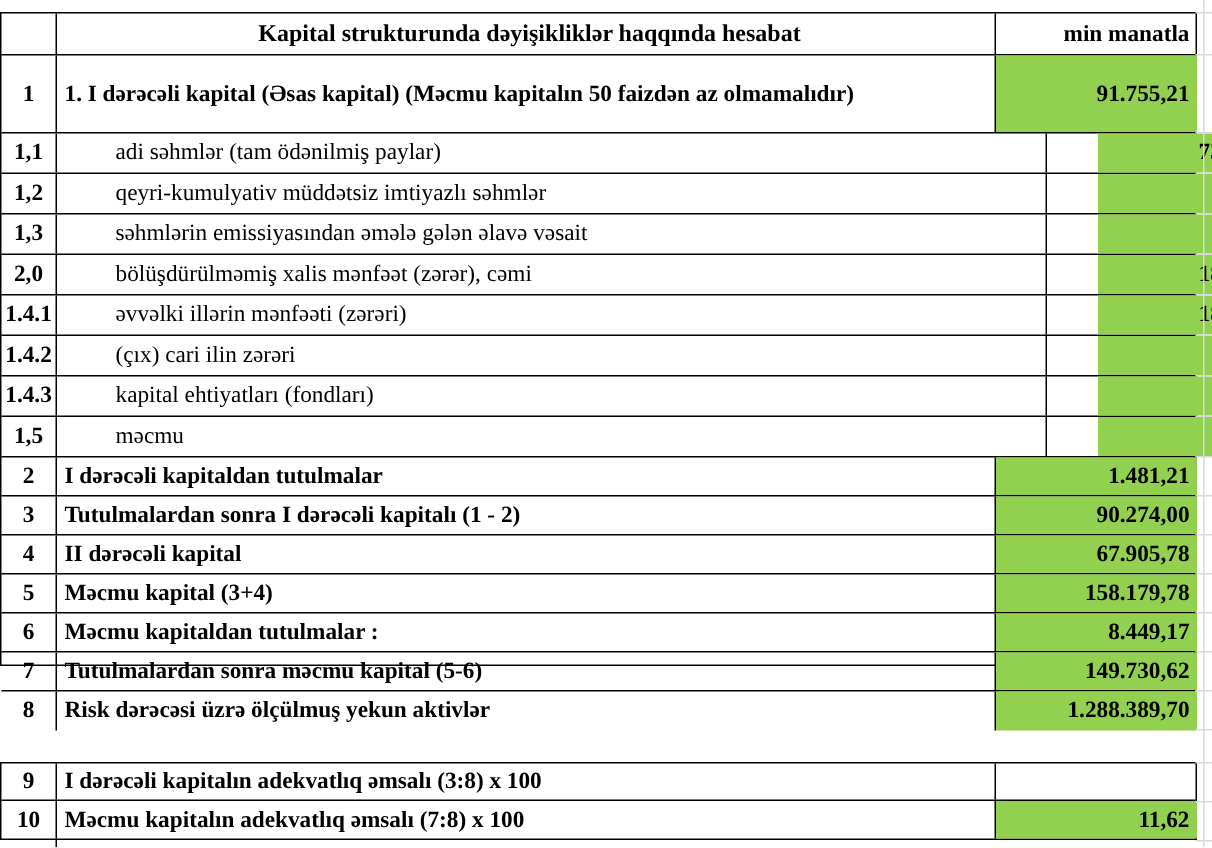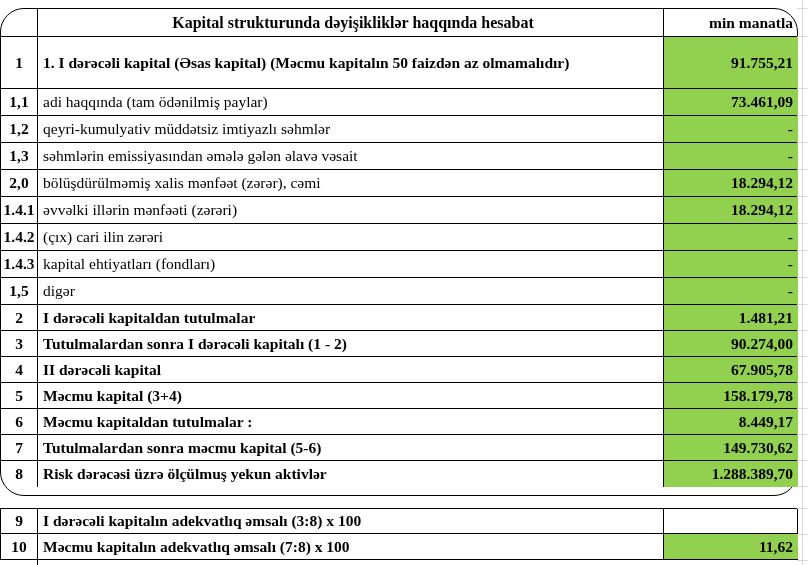--- a/index.html
+++ b/index.html
@@ -5,29 +5,29 @@
   html,body { margin:0; padding:0; background:#ffffff; }
   .sheet {
     position:relative; width:808px; height:565px; background:#ffffff;
     font-family:"Liberation Serif","DejaVu Serif",serif;
     font-size:15.5px; color:#000; overflow:hidden;
   }
   .tbl {
     position:absolute; left:0; box-sizing:border-box;
     width:798px; border:1px solid #000; background:#fff;
   }
-  .tbl-main   { top:8px;   height:488px;border-radius:24px; }
+  .tbl-main   { top:8px;   height:436px; }
   .tbl-bottom { top:508px; height:52px;  }
   .row {
     display:grid; grid-template-columns:37px 626px 134px;
     box-sizing:border-box; border-bottom:1px solid #000;
   }
   .row:last-child { border-bottom:none; }
   .h28 { height:28px; } .h52 { height:52px; }
-  .h27 { height:27px; } .h26 { height:26px; } .h25 { height:25px; }
+  .h27 { height:27px;gap:34px; } .h26 { height:26px; } .h25 { height:25px; }
   .cell {
     box-sizing:border-box; display:flex; align-items:center;
     overflow:hidden; white-space:nowrap;
   }
   .c1 { border-right:1px solid #000; justify-content:center; font-weight:bold; }
   .c2 { border-right:1px solid #000; padding-left:5px; }
   .c3 { justify-content:flex-end; padding-right:5px;font-weight:bold; }
   .fill { background:var(--green,#92D050); }
   .b { font-weight:bold; }
   .title-cell { justify-content:center; font-weight:bold; font-size:16px; }
@@ -55,21 +55,21 @@
     </div>
 
     <div class="row h52">
       <div class="cell c1">1</div>
       <div class="cell c2 b">1. I dərəcəli kapital (Əsas kapital) (Məcmu kapitalın 50 faizdən  az olmamalıdır)</div>
       <div class="cell c3 fill">91.755,21</div>
     </div>
 
     <div class="row h27">
       <div class="cell c1">1,1</div>
-      <div class="cell c2">adi haqqında (tam ödənilmiş paylar)</div>
+      <div class="cell c2">adi səhmlər (tam ödənilmiş paylar)</div>
       <div class="cell c3 fill">73.461,09</div>
     </div>
 
     <div class="row h27">
       <div class="cell c1">1,2</div>
       <div class="cell c2">qeyri-kumulyativ müddətsiz imtiyazlı səhmlər</div>
       <div class="cell c3 fill">-</div>
     </div>
 
     <div class="row h27">
@@ -97,21 +97,21 @@
     </div>
 
     <div class="row h27">
       <div class="cell c1">1.4.3</div>
       <div class="cell c2">kapital ehtiyatları (fondları)</div>
       <div class="cell c3 fill">-</div>
     </div>
 
     <div class="row h27">
       <div class="cell c1">1,5</div>
-      <div class="cell c2">digər</div>
+      <div class="cell c2">məcmu</div>
       <div class="cell c3 fill">-</div>
     </div>
 
     <div class="row h26">
       <div class="cell c1">2</div>
       <div class="cell c2 b">I dərəcəli kapitaldan  tutulmalar</div>
       <div class="cell c3 fill">1.481,21</div>
     </div>
 
     <div class="row h26">

